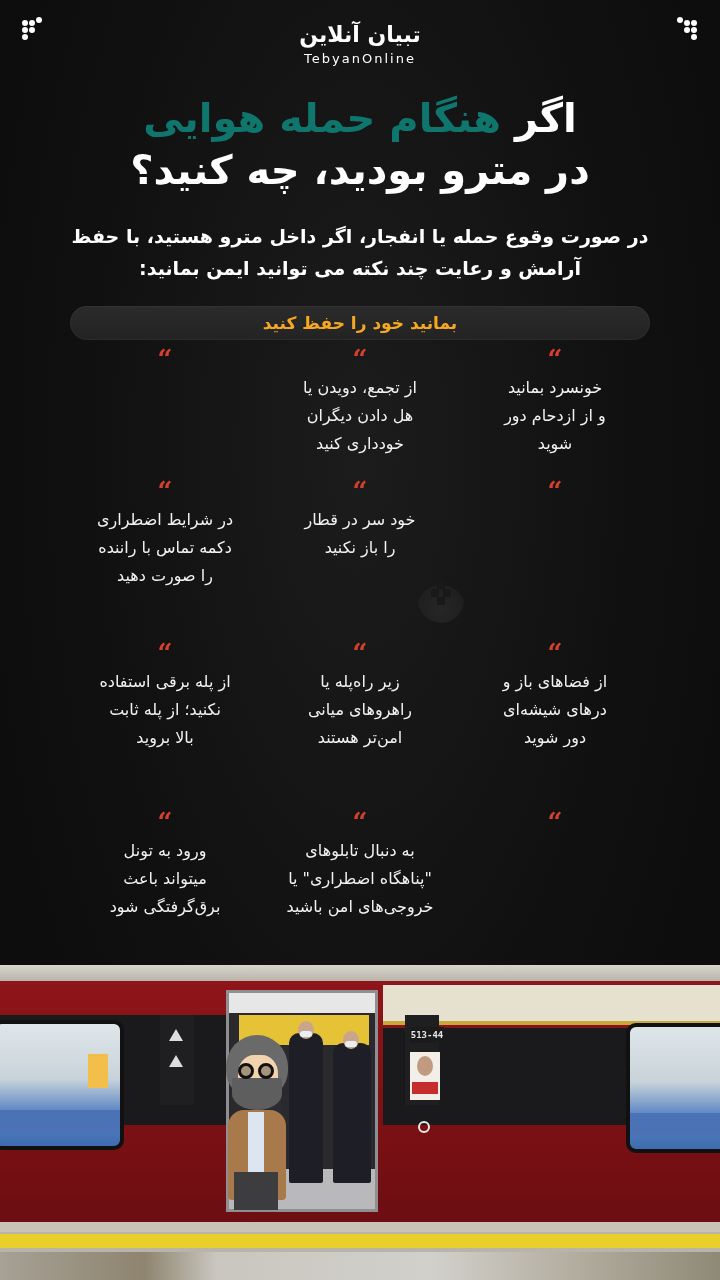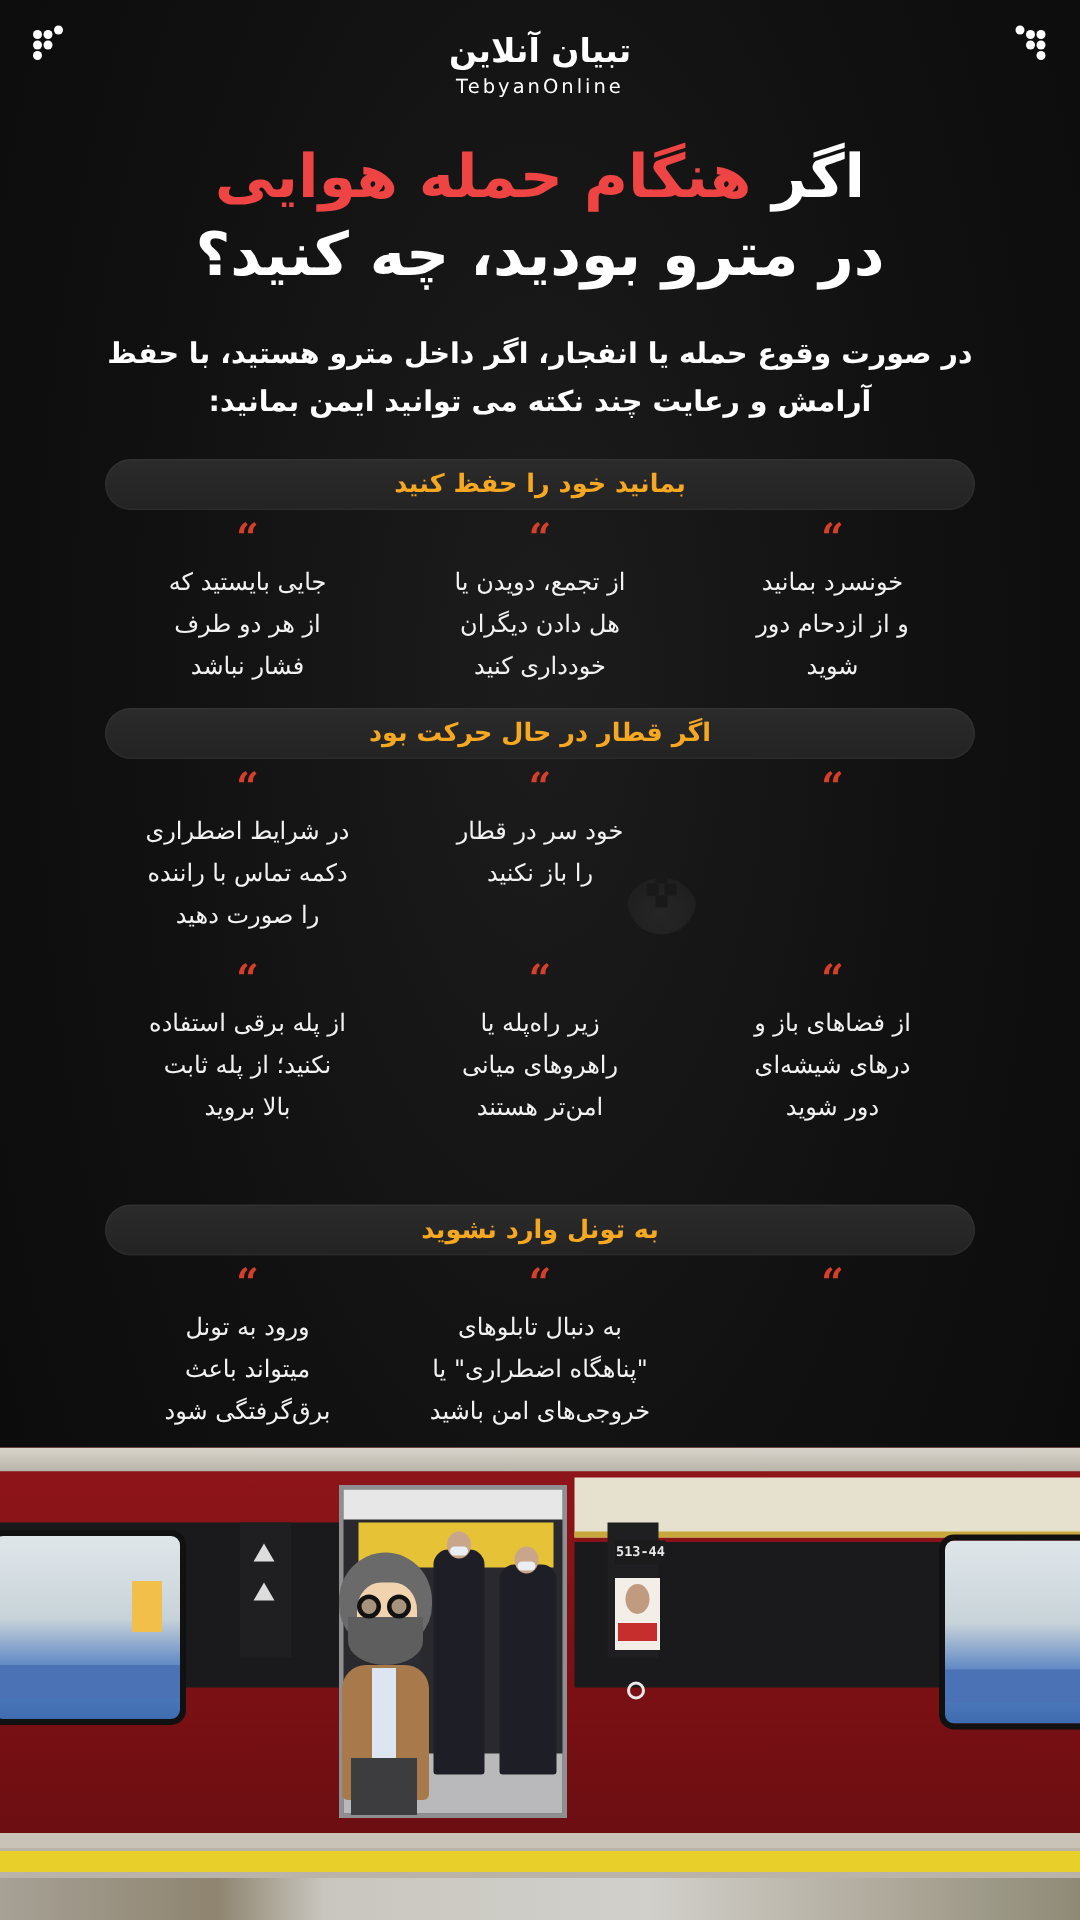--- a/index.html
+++ b/index.html
@@ -14,21 +14,21 @@
     .corner-logo.left { left: 18px; }
     .corner-logo.right { right: 18px; }
     .corner-logo span { position: absolute; width: 6px; height: 6px; border-radius: 50%; background: #fff; }
 
     .brand { position: absolute; top: 22px; left: 0; width: 720px; text-align: center; }
     .brand-fa { font-family: "DejaVu Sans", sans-serif; font-weight: bold; font-size: 22px; line-height: 26px; direction: rtl; }
     .brand-en { font-family: "DejaVu Sans", sans-serif; font-size: 13px; letter-spacing: 2px; line-height: 18px; margin-top: 2px; }
 
     .headline { position: absolute; top: 92px; left: 60px; width: 600px; text-align: center; direction: rtl; }
     .headline .line { font-family: "DejaVu Sans", sans-serif; font-weight: bold; font-size: 40px; line-height: 52px; white-space: nowrap; }
-    .headline .accent { color: #ef4444; }
+    .headline .accent { color: #0f766e; }
 
     .intro { position: absolute; top: 220px; left: 50px; width: 620px; text-align: center; direction: rtl;
       font-family: "DejaVu Sans", sans-serif; font-weight: bold; font-size: 19px; line-height: 32px; }
 
     .section { position: absolute; left: 70px; width: 580px; }
     .section-header {
       height: 34px; border-radius: 17px;
       background: linear-gradient(180deg, #2b2b2b 0%, #232323 100%);
       box-shadow: inset 0 0 0 1px rgba(255,255,255,0.04);
       display: flex; align-items: center; justify-content: center;
@@ -130,29 +130,25 @@
 شوید</div>
     </div>
     <div class="tip">
       <div class="quote-icon">“</div>
       <div class="tip-text">از تجمع، دویدن یا
 هل دادن دیگران
 خودداری کنید</div>
     </div>
     <div class="tip">
       <div class="quote-icon">“</div>
-      <div class="tip-text">جایی بایستید که
-از هر دو طرف
-فشار نباشد</div>
     </div>
   </div>
 </div>
 
 <div class="section" style="top:472px">
-  <div class="section-header">اگر قطار در حال حرکت بود</div>
   <div class="tips">
     <div class="tip">
       <div class="quote-icon">“</div>
     </div>
     <div class="tip">
       <div class="quote-icon">“</div>
       <div class="tip-text">خود سر در قطار
 را باز نکنید</div>
     </div>
     <div class="tip">
@@ -181,21 +177,20 @@
     <div class="tip">
       <div class="quote-icon">“</div>
       <div class="tip-text">از پله برقی استفاده
 نکنید؛ از پله ثابت
 بالا بروید</div>
     </div>
   </div>
 </div>
 
 <div class="section" style="top:803px">
-  <div class="section-header">به تونل وارد نشوید</div>
   <div class="tips">
     <div class="tip">
       <div class="quote-icon">“</div>
     </div>
     <div class="tip">
       <div class="quote-icon">“</div>
       <div class="tip-text">به دنبال تابلوهای
 "پناهگاه اضطراری" یا
 خروجی‌های امن باشید</div>
     </div>

